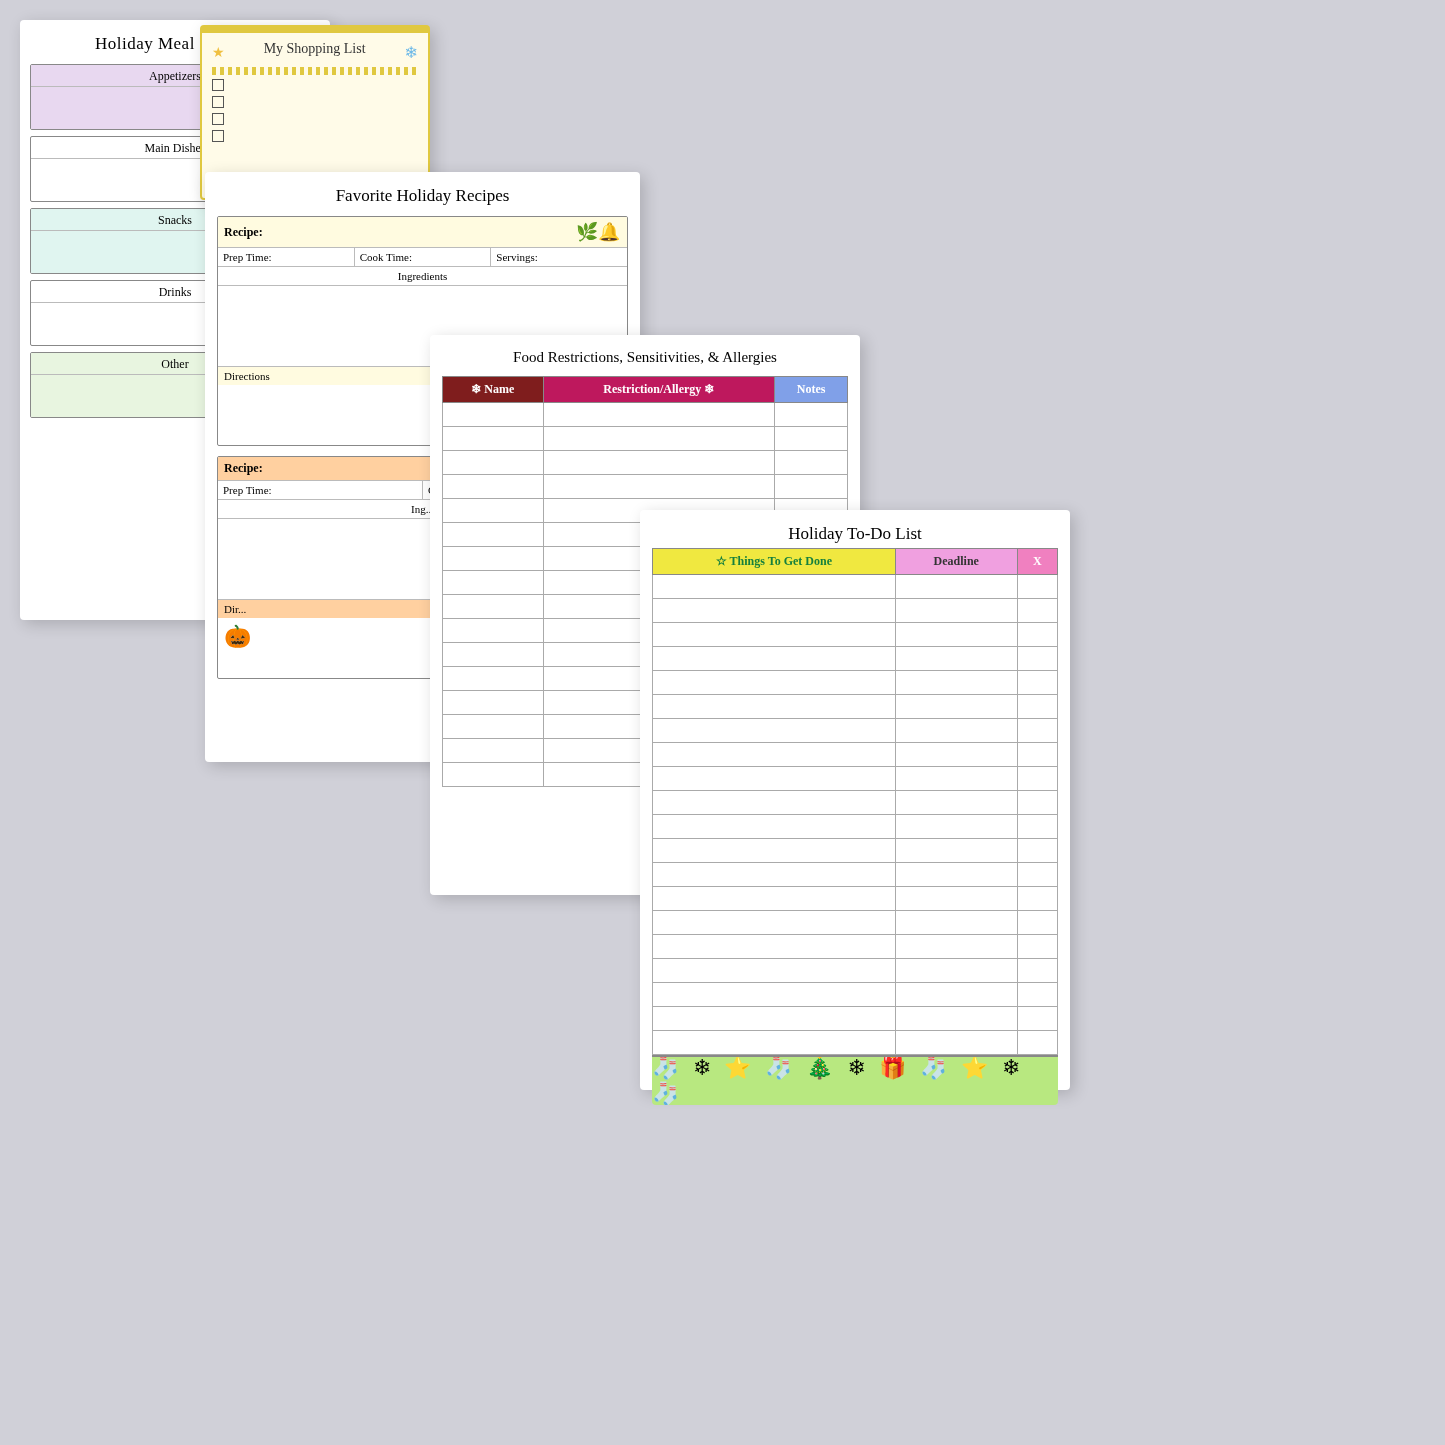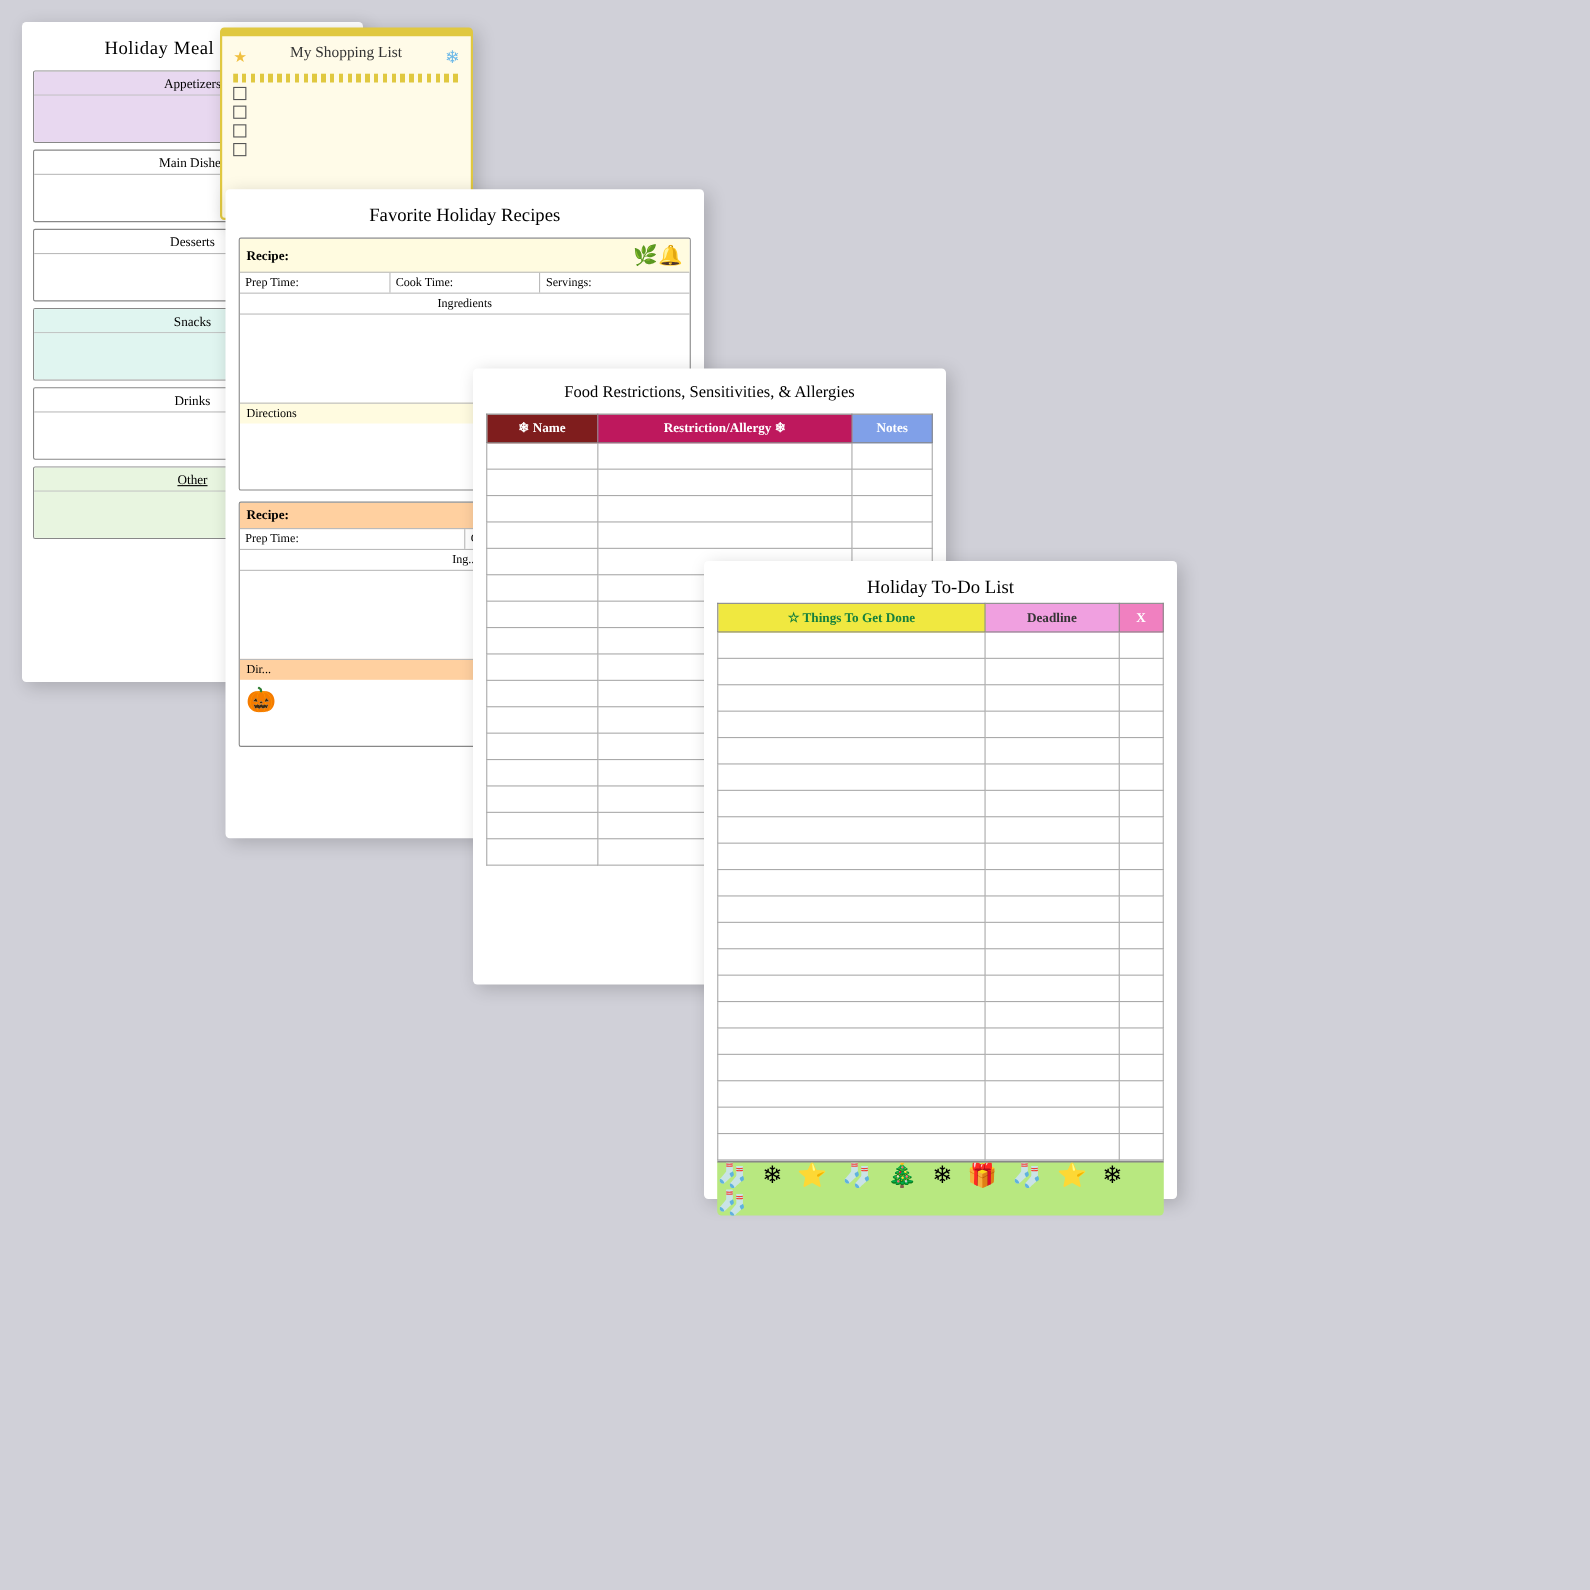--- a/index.html
+++ b/index.html
@@ -45,21 +45,21 @@
       padding: 4px 4px 2px;
       border-bottom: 1px solid #bbb;
       font-family: 'Georgia', serif;
     }
     .meal-section-body {
       height: 42px;
     }
     .appetizers-bg { background: #e8d8f0; }
     .side-dishes-bg { background: #d8eaf8; }
     .snacks-bg { background: #e0f5f0; }
-    .other-bg { background: #e8f5e0; text-decoration: underline; }
+    .other-bg { background: #e8f5e0; }
 
     
     #shopping-list {
       left: 200px; top: 25px;
       width: 230px; height: 175px;
       background: #fffbe8;
       border: 2px solid #e0c840;
       border-top: 8px solid #e0c840;
       padding: 8px 10px 8px 10px;
       border-radius: 4px;
@@ -248,24 +248,20 @@
 <body>
 
 <div class="card" id="meal-planner">
   <div class="card-title">Holiday Meal Planner</div>
   <div class="meal-section">
     <div class="meal-section-label appetizers-bg">Appetizers</div>
     <div class="meal-section-body appetizers-bg"></div>
   </div>
   <div class="meal-section">
     <div class="meal-section-label">Main Dishes</div>
-    <div class="meal-section-body"></div>
-  </div>
-  <div class="meal-section">
-    <div class="meal-section-label">Desserts</div>
     <div class="meal-section-body"></div>
   </div>
   <div class="meal-section">
     <div class="meal-section-label snacks-bg">Snacks</div>
     <div class="meal-section-body snacks-bg"></div>
   </div>
   <div class="meal-section">
     <div class="meal-section-label">Drinks</div>
     <div class="meal-section-body"></div>
   </div>

